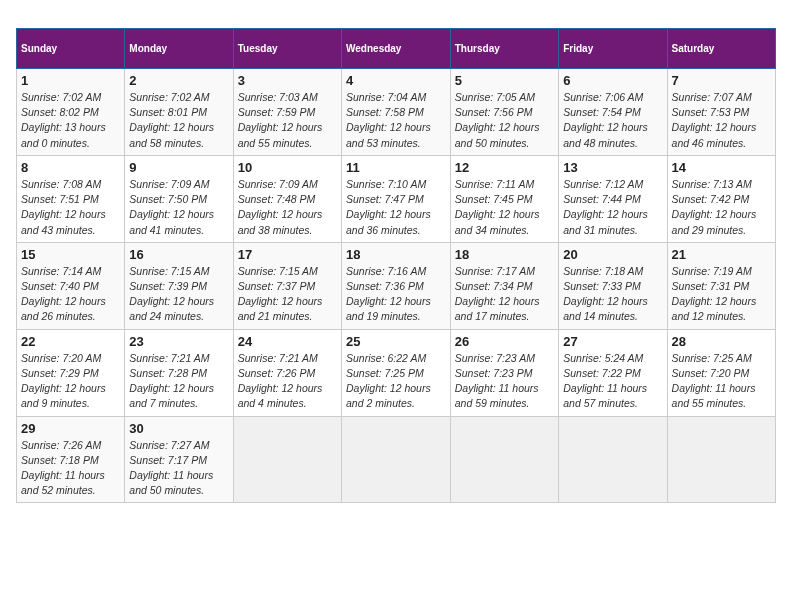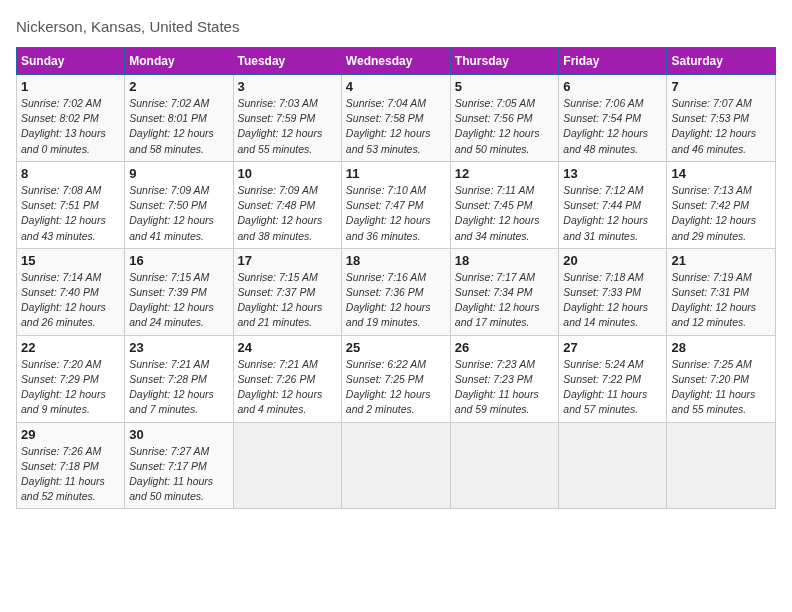--- a/index.html
+++ b/index.html
@@ -34,25 +34,25 @@
       font-size: 15px;
       color: #555;
       margin-top: 2px;
     }
     table {
       width: 100%;
       border-collapse: collapse;
       font-size: 11px;
     }
     thead th {
-      background-color: #a21caf;
+      background-color: #701a75;
       color: #fff;
-      padding: 6px 4px;
+      padding: 14px 4px;
       text-align: left;
-      font-size: 12px;
+      font-size: 10px;
       font-weight: bold;
       border: 1px solid #2962a4;
     }
     tbody td {
       vertical-align: top;
       border: 1px solid #ccc;
       padding: 4px;
       width: 110px;
       min-height: 70px;
       background: #fff;
@@ -75,21 +75,20 @@
     }
     .empty-cell {
       background: #f0f0f0 !important;
     }
   </style>
 </head>
 <body>
 
 <div class="header">
   <div class="title-block">
-    <div class="location-title">Nickerson, Kansas, United States</div>
   </div>
 </div>
 
 <table>
   <thead>
     <tr id="header-row">
         <th>Sunday</th>
         <th>Monday</th>
         <th>Tuesday</th>
         <th>Wednesday</th>

